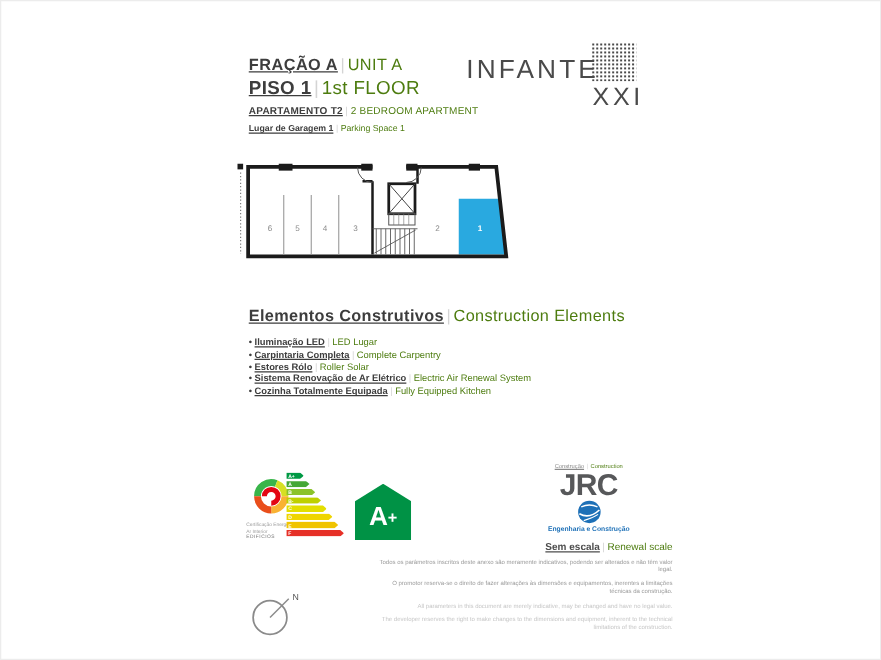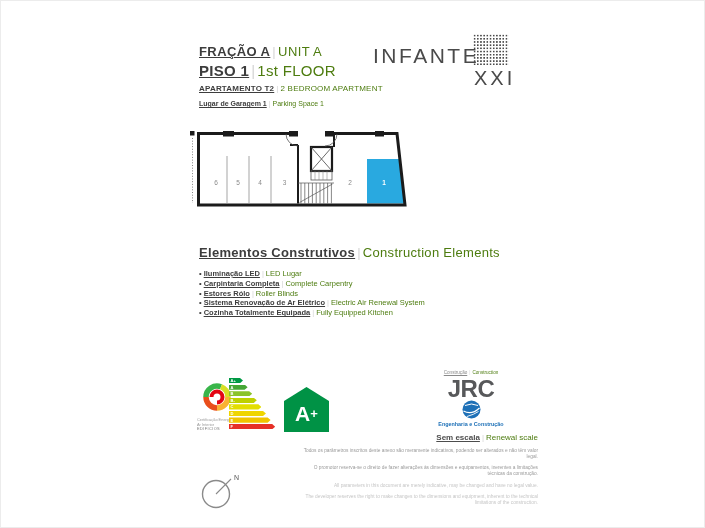--- a/index.html
+++ b/index.html
@@ -175,21 +175,21 @@
     </g>
     <text x="383" y="184" font-size="6.5" font-weight="bold" fill="#ffffff" text-anchor="middle">1</text>
   </svg>
 
   <div class="abs section-title">
     <span class="pt">Elementos Construtivos</span><span class="sep">|</span><span class="en">Construction Elements</span>
   </div>
   <ul class="abs items">
     <li><span class="bullet">•</span><span class="pt">Iluminação LED</span><span class="sep">|</span><span class="en">LED Lugar</span></li>
     <li><span class="bullet">•</span><span class="pt">Carpintaria Completa</span><span class="sep">|</span><span class="en">Complete Carpentry</span></li>
-    <li><span class="bullet">•</span><span class="pt">Estores Rólo</span><span class="sep">|</span><span class="en">Roller Blinds</span></li>
+    <li><span class="bullet">•</span><span class="pt">Estores Rólo</span><span class="sep">|</span><span class="en">Roller Solar</span></li>
     <li><span class="bullet">•</span><span class="pt">Sistema Renovação de Ar Elétrico</span><span class="sep">|</span><span class="en">Electric Air Renewal System</span></li>
     <li><span class="bullet">•</span><span class="pt">Cozinha Totalmente Equipada</span><span class="sep">|</span><span class="en">Fully Equipped Kitchen</span></li>
   </ul>
 
   <svg class="abs adene" width="36" height="36" viewBox="0 0 36 36">
     <path d="M7,16 A11,11 0 0 1 22,5.8" fill="none" stroke="#39B54A" stroke-width="5.5"></path>
     <path d="M22,5.8 A11,11 0 0 1 29,16" fill="none" stroke="#D7DF23" stroke-width="5.5"></path>
     <path d="M29,16 A11,11 0 0 1 18,27" fill="none" stroke="#F9B233" stroke-width="5.5"></path>
     <path d="M18,27 A11,11 0 0 1 7,16" fill="none" stroke="#E94E1B" stroke-width="5.5"></path>
     <path d="M12.5,16 A5.5,5.5 0 1 1 18,21.5" fill="none" stroke="#E30613" stroke-width="4"></path>

